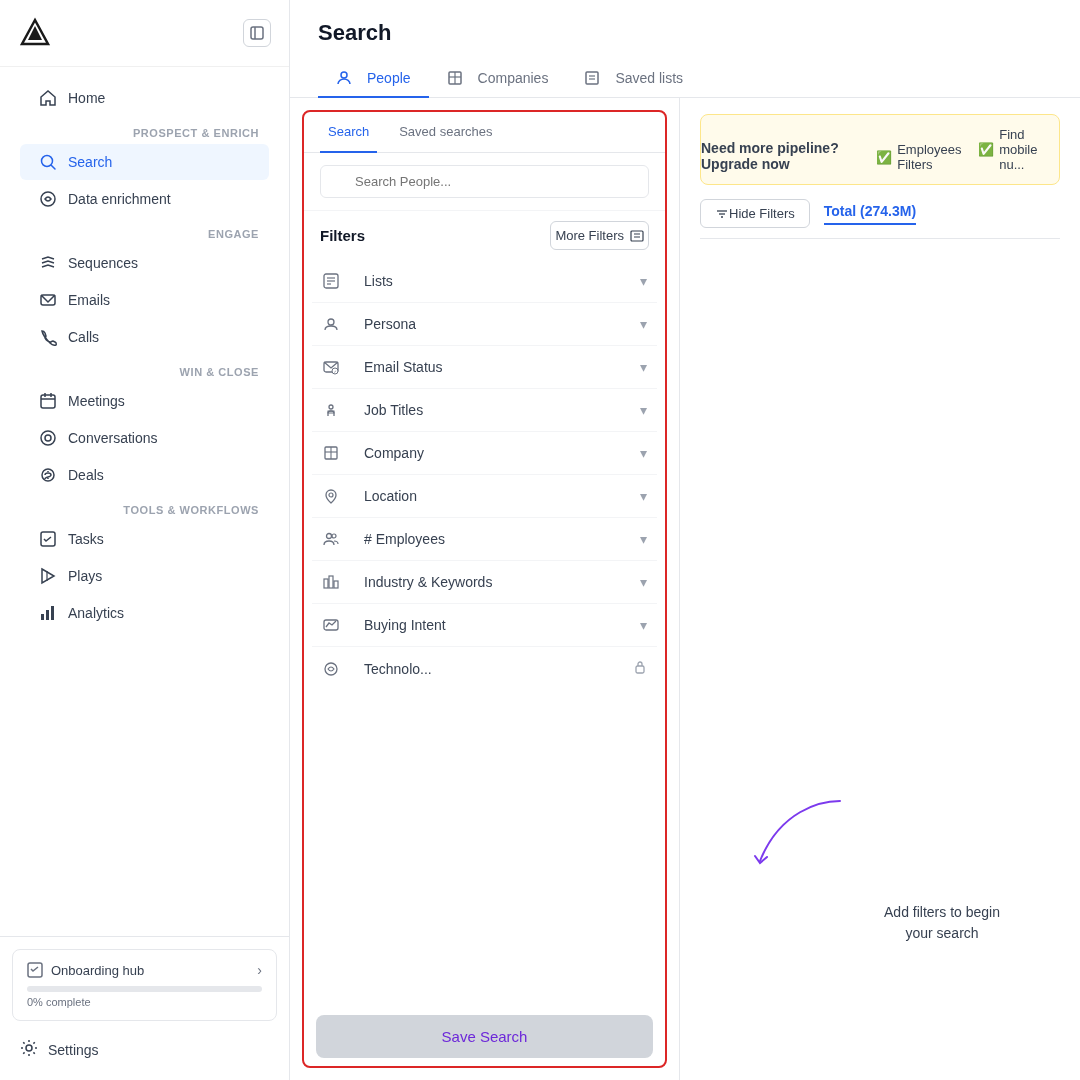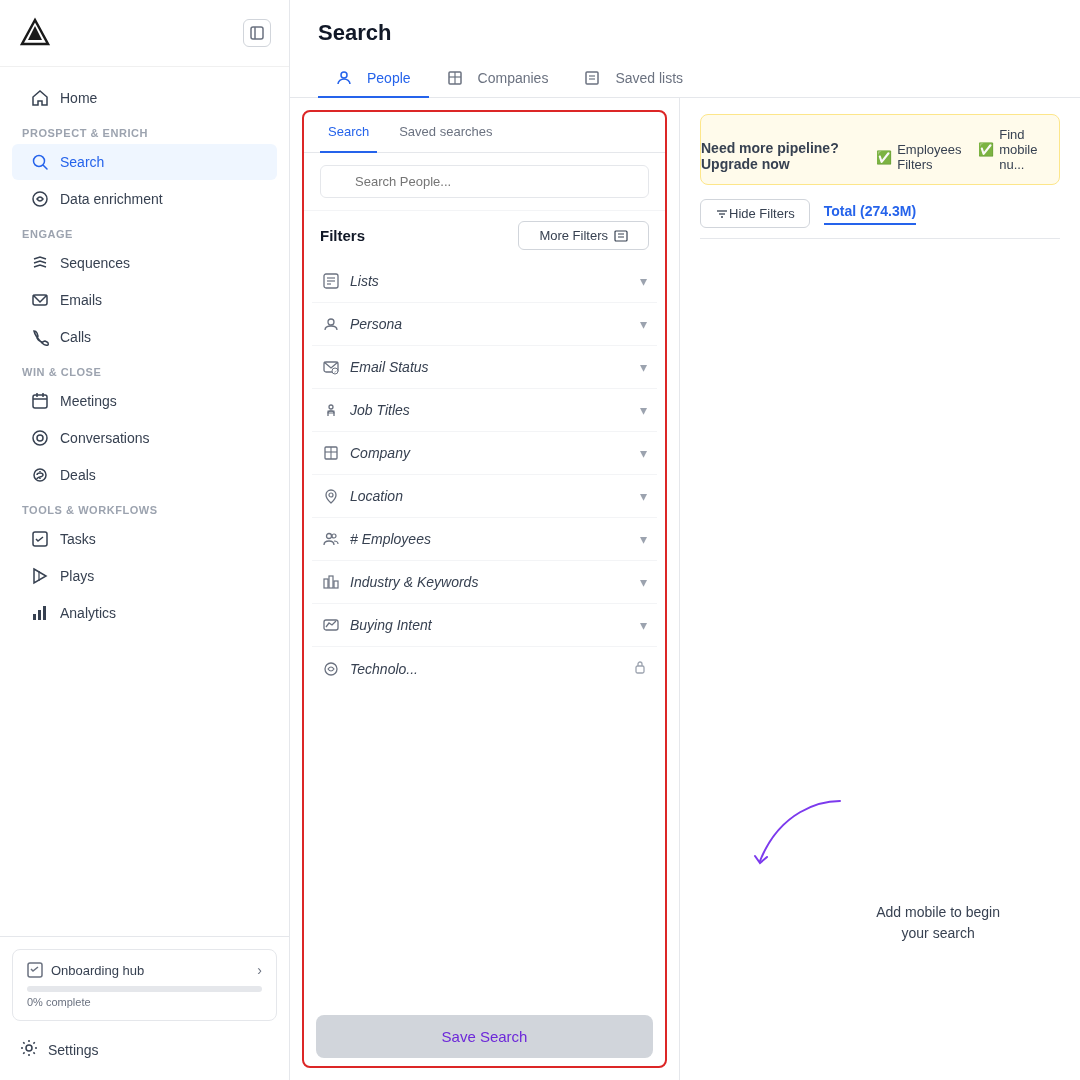--- a/index.html
+++ b/index.html
@@ -28,21 +28,21 @@
       height: 28px;
       border: 1px solid #d1d5db;
       border-radius: 6px;
       background: #fff;
       display: flex;
       align-items: center;
       justify-content: center;
       cursor: pointer;
       color: #6b7280;
     }
-    .sidebar-nav { flex: 1; overflow-y: auto; padding: 12px 4px; }
+    .sidebar-nav { flex: 1; overflow-y: auto; padding: 12px 12px; text-align: right; }
     .nav-section-label {
       font-size: 11px;
       font-weight: 600;
       color: #9ca3af;
       padding: 10px 18px 4px;
       text-transform: uppercase;
       letter-spacing: 0.05em;
     }
     .nav-item {
       display: flex;
@@ -218,21 +218,21 @@
     }
     .filters-label {
       font-size: 15px;
       font-weight: 600;
       color: #111827;
     }
     .more-filters-btn {
       display: flex;
       align-items: center;
       gap: 6px;
-      padding: 6px 20px;
+      padding: 6px 4px;
       border: 1px solid #d1d5db;
       border-radius: 6px;
       background: #fff;
       font-size: 13px;
       color: #374151;
       cursor: pointer;
     }
     .filter-list {
       flex: 1;
       overflow-y: auto;
@@ -242,24 +242,23 @@
     .filter-item {
       display: flex;
       align-items: center;
       justify-content: space-between;
       padding: 13px 10px;
       border-bottom: 1px solid #f3f4f6;
       cursor: pointer;
     }
     .filter-item-left {
       display: flex;
-      gap: 10px;
+      gap: 24px;
       font-size: 14px;
       color: #374151;
-      font-style: italic;
     }
     .filter-item-icon { color: #6b7280; width: 18px; display: flex; align-items: center; justify-content: center; }
     .chevron-down { color: #9ca3af; }
     .lock-icon { color: #9ca3af; }
 
     
     .filter-list::-webkit-scrollbar { width: 6px; }
     .filter-list::-webkit-scrollbar-track { background: #f1f1f1; }
     .filter-list::-webkit-scrollbar-thumb { background: #c1c1c1; border-radius: 3px; }
 
@@ -771,19 +770,19 @@
       </div>
 
       <div class="empty-state">
         <div class="empty-state-arrow">
           <svg width="120" height="100" viewBox="0 0 120 100" fill="none">
             <path d="M100 20 C80 20 40 30 20 80" stroke="#7c3aed" stroke-width="2" stroke-dasharray="none" fill="none" stroke-linecap="round"></path>
             <path d="M15 75 L20 82 L27 76" stroke="#7c3aed" stroke-width="2" stroke-linecap="round" fill="none"></path>
           </svg>
         </div>
         <div class="empty-state-text" style="position:absolute;bottom:120px;right:60px;">
-          <span>Add mobile to begin</span><br>
+          <span>Add filters to begin</span><br>
           <span>your search</span>
         </div>
       </div>
     </div>
   </div>
 </div>
 
 </body></html>

